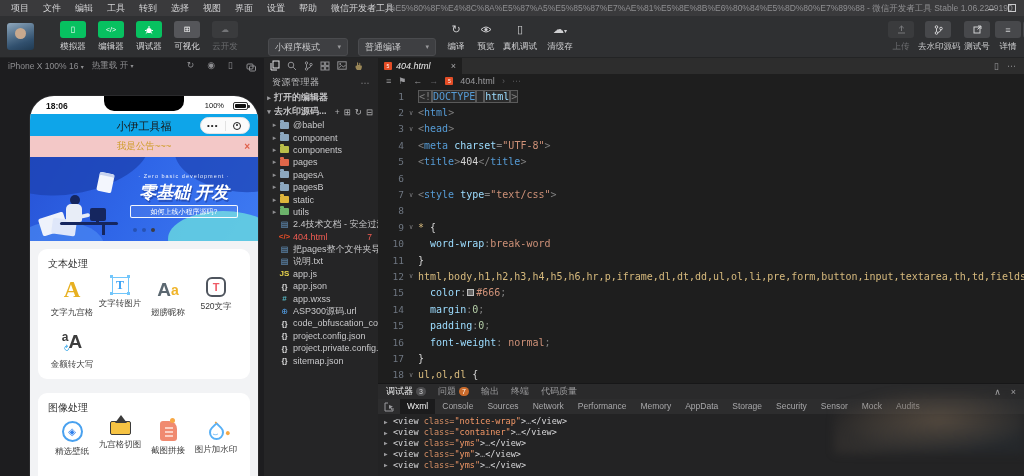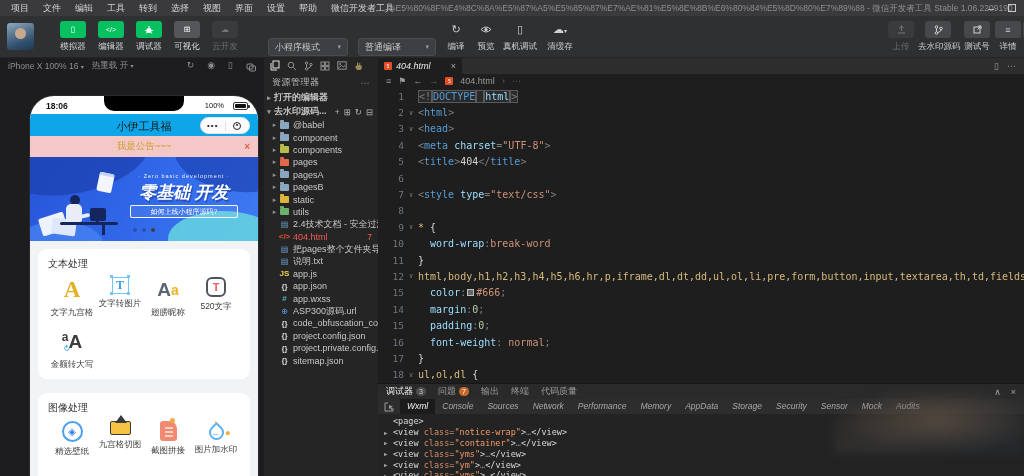--- a/index.html
+++ b/index.html
@@ -159,21 +159,21 @@
   .tk-swatch{display:inline-block;width:7px;height:7px;background:#666;border:1px solid #bfbfbf;margin:0 2px 0 1px;}
 
   
   .dbg { position:absolute; left:0; top:325px; width:646px; height:93px; background:#232324; border-top:1px solid #171718; }
   .dbg-header { position:absolute; left:0; top:0; width:646px; height:15px; background:#2a2a2b; display:flex; align-items:center; gap:12px; padding-left:8px; font-size:9px; }
   .ph-item { display:flex; align-items:center; gap:3px; color:#9d9d9f; }
   .ph-item.active { color:#ededee; }
   .ph-badge { min-width:10px; height:9px; border-radius:5px; background:#4d4d4f; color:#cfcfd1; font-size:7px; display:flex; align-items:center; justify-content:center; padding:0 2px; }
   .ph-badge.orange { background:#c96a2b; color:#fff; }
   .dbg-header .hctrl { margin-left:auto; display:flex; gap:10px; padding-right:8px; color:#a5a5a7; font-size:9px; }
-  .dbg-tabs { position:absolute; left:0; top:15px; width:646px; height:15px; background:#2d2d2e; display:flex; align-items:center; font-size:8.5px; color:#a8a8aa;font-style:italic; }
+  .dbg-tabs { position:absolute; left:0; top:15px; width:646px; height:15px; background:#2d2d2e; display:flex; align-items:center; font-size:8.5px; color:#a8a8aa; }
   .dbg-tabs .inspect { padding:0 6px; display:flex; align-items:center; }
   .dtab { padding:0 7px; height:15px; line-height:15px; }
   .dtab.active { background:#1b1b1c; color:#f0f0f0; }
   #wxml { position:absolute; left:0; top:30px; width:646px; height:63px; overflow:hidden; font-family:"DejaVu Sans Mono","Liberation Mono",monospace; font-size:8.5px; padding:2px 0 0 6px; }
   .wrow { height:10.8px; display:flex; align-items:center; white-space:pre; }
   .wrow .warr { width:9px; color:#9a9a9d; font-size:6px; flex:none; }
   .wk-tag{color:#d8d8da} .wk-attr{color:#d48e64} .wk-val{color:#f29766} .wk-dim{color:#8a8a8c}
   .smudge { position:absolute; right:0; top:8px; width:190px; height:62px; pointer-events:none;
     background:radial-gradient(ellipse at 55% 45%, rgba(125,104,82,.5), rgba(60,60,60,0) 68%),
                radial-gradient(ellipse at 85% 75%, rgba(38,42,46,.9), transparent 72%),
@@ -693,21 +693,20 @@
             <span class="dtab">Memory</span>
             <span class="dtab">AppData</span>
             <span class="dtab">Storage</span>
             <span class="dtab">Security</span>
             <span class="dtab">Sensor</span>
             <span class="dtab">Mock</span>
             <span class="dtab">Audits</span>
           </span>
       </div>
       <div id="wxml">
-          <div class="wrow"><span class="warr"></span><span class="wk-tag">&lt;page&gt;</span></div>
           <div class="wrow"><span class="warr">▶</span><span class="wk-tag">&lt;view</span><span class="wk-attr"> class=</span><span class="wk-val">"notice-wrap"</span><span class="wk-tag">&gt;</span><span class="wk-dim">…</span><span class="wk-tag">&lt;/view&gt;</span></div>
           <div class="wrow"><span class="warr">▶</span><span class="wk-tag">&lt;view</span><span class="wk-attr"> class=</span><span class="wk-val">"container"</span><span class="wk-tag">&gt;</span><span class="wk-dim">…</span><span class="wk-tag">&lt;/view&gt;</span></div>
           <div class="wrow"><span class="warr">▶</span><span class="wk-tag">&lt;view</span><span class="wk-attr"> class=</span><span class="wk-val">"yms"</span><span class="wk-tag">&gt;</span><span class="wk-dim">…</span><span class="wk-tag">&lt;/view&gt;</span></div>
           <div class="wrow"><span class="warr">▶</span><span class="wk-tag">&lt;view</span><span class="wk-attr"> class=</span><span class="wk-val">"ym"</span><span class="wk-tag">&gt;</span><span class="wk-dim">…</span><span class="wk-tag">&lt;/view&gt;</span></div>
           <div class="wrow"><span class="warr">▶</span><span class="wk-tag">&lt;view</span><span class="wk-attr"> class=</span><span class="wk-val">"yms"</span><span class="wk-tag">&gt;</span><span class="wk-dim">…</span><span class="wk-tag">&lt;/view&gt;</span></div>
         </div>
       <div class="smudge"></div>
     </div>
   </div>
 

